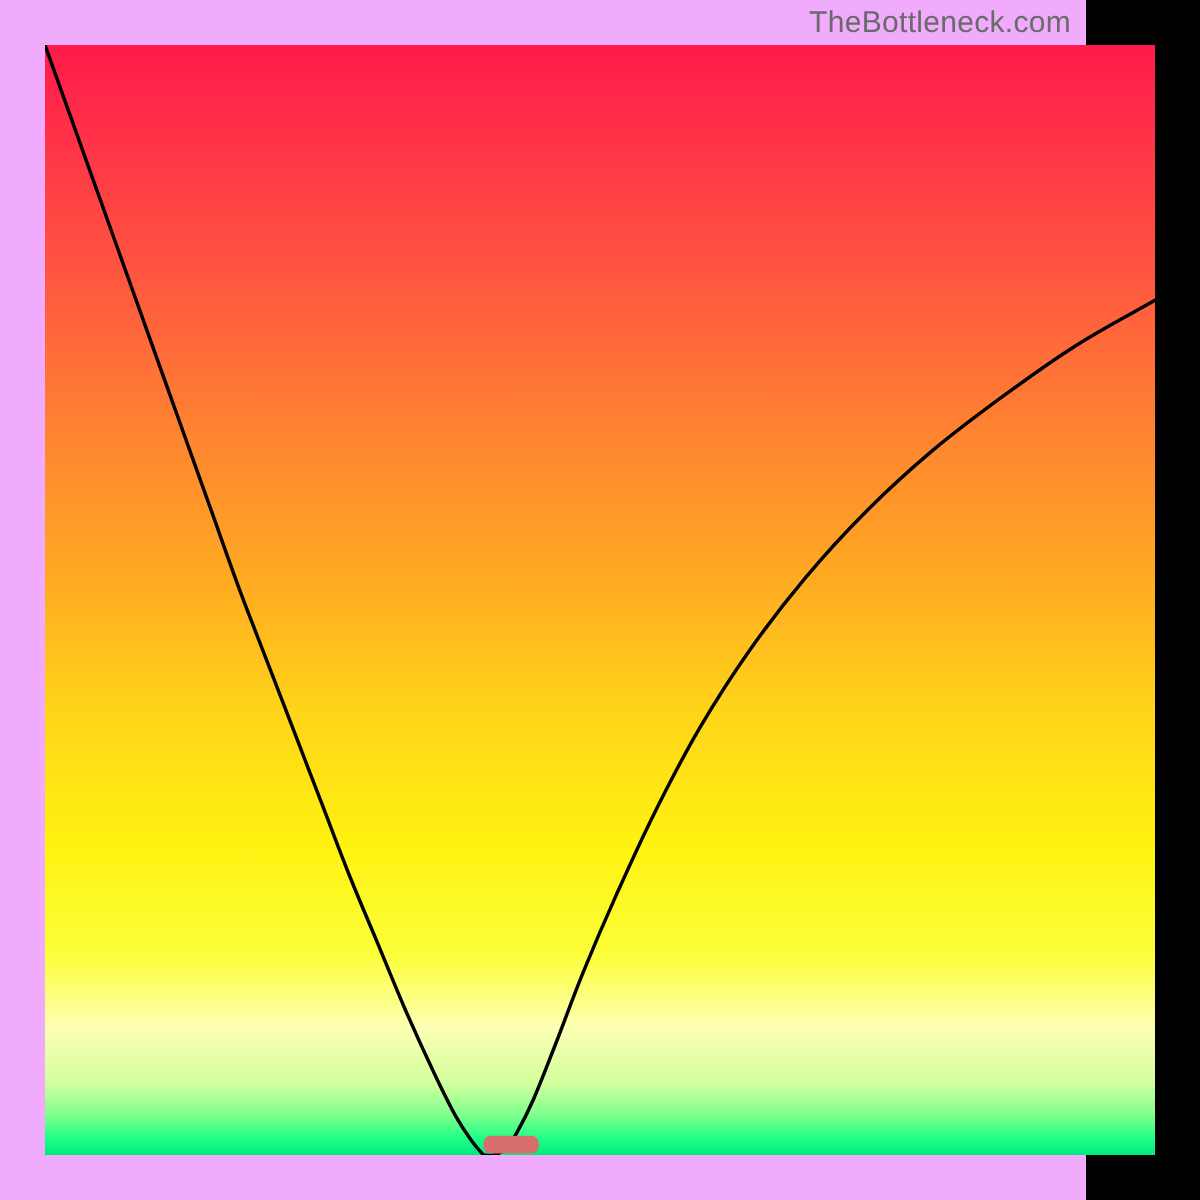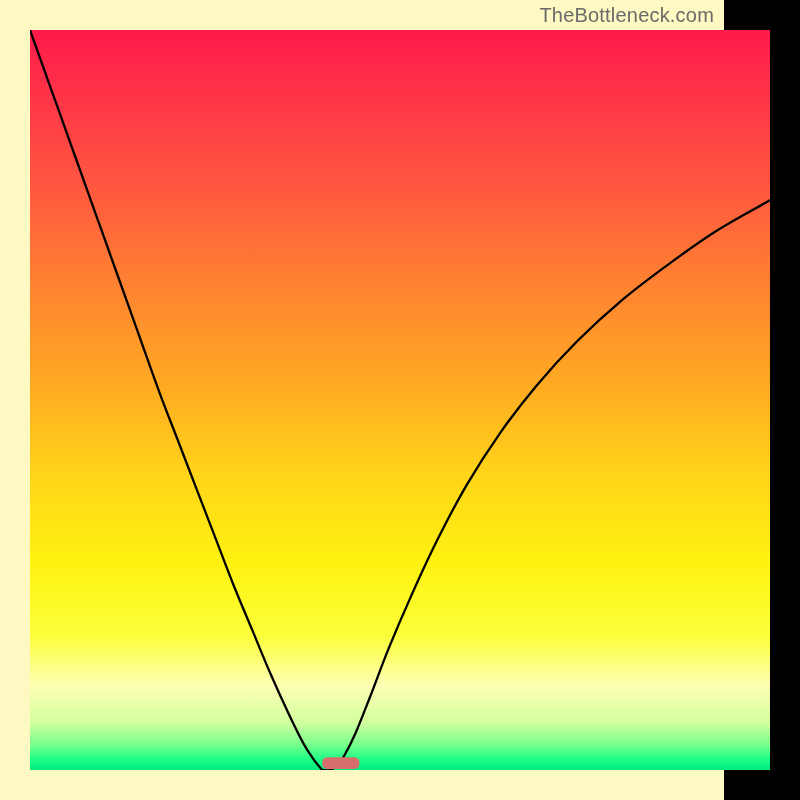--- a/index.html
+++ b/index.html
@@ -10,21 +10,21 @@
     overflow: hidden;
     background: #000;
     font-family: Arial, Helvetica, sans-serif;
   }
   .frame {
     position: absolute;
     left: 0;
     top: 0;
     width: 724px;
     height: 800px;
-    background: #fef9c3;
+    background: #f0abfc;
   }
   .watermark {
     position: absolute;
     top: 4px;
     right: 10px;
     color: #6a6a6a;
     font-size: 20px;
     font-weight: 500;
     letter-spacing: 0.2px;
   }

